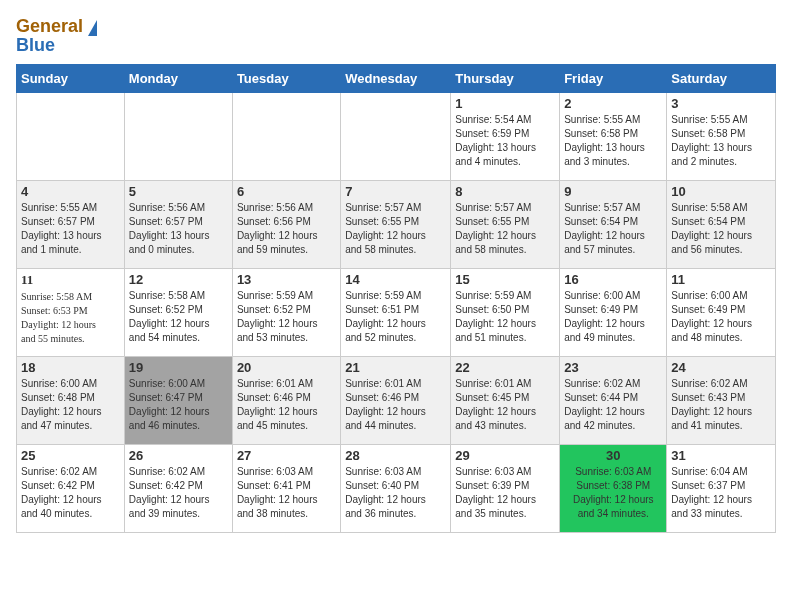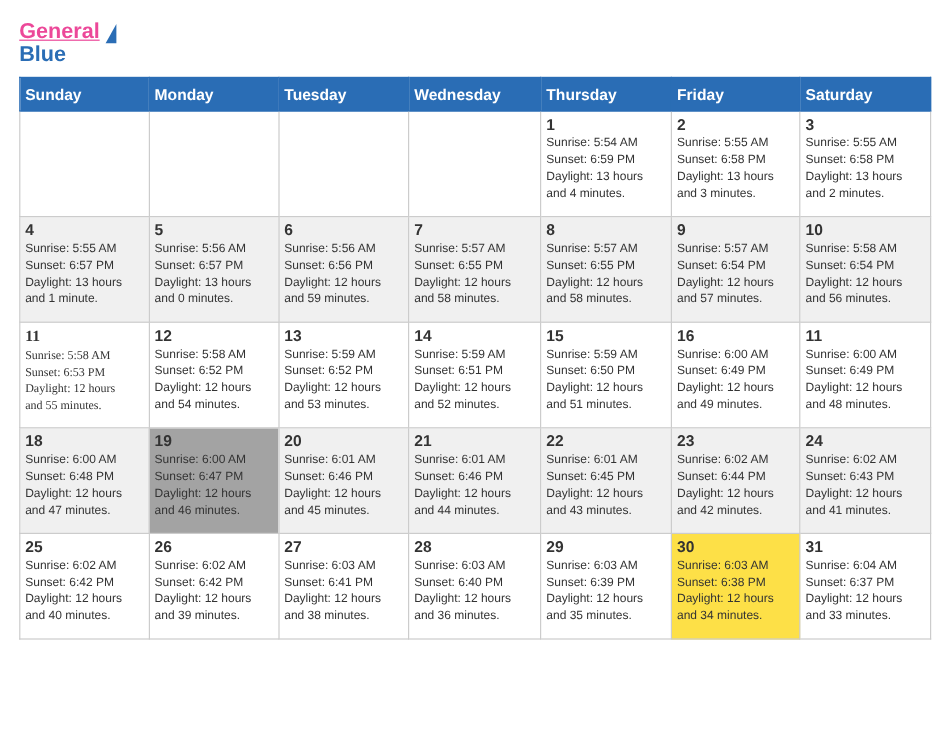--- a/index.html
+++ b/index.html
@@ -82,21 +82,21 @@
     tbody tr:nth-child(even) td {
       background: #f5f5f5;
     }
   </style>
 </head>
 <body>
 
 <div class="header">
   <div class="logo">
     <div class="logo-text">
-      <span style="font-size:18px;font-weight:bold;color:#ec4899;text-decoration:underline;">General</span>
+      <span style="font-size:18px;font-weight:bold;color:#a16207;">General</span>
       <span style="display:inline-block;width:0;height:0;border-left:9px solid transparent;border-right:0px solid transparent;border-bottom:16px solid #2a6db5;margin-left:3px;margin-bottom:-2px;"></span>
     </div>
     <span style="font-size:18px;font-weight:bold;color:#2a6db5;margin-top:-2px;">Blue</span>
   </div>
   <div class="title-area">
     <div class="calendar-title"></div>
     <div class="calendar-subtitle"></div>
   </div>
 </div>
 
@@ -322,21 +322,21 @@
 Daylight: 12 hours
 and 36 minutes.</div>
         </td>
         <td style="background: rgb(255, 255, 255);">
           <div class="day-number">29</div>
           <div class="day-info" style="white-space: pre-line;">Sunrise: 6:03 AM
 Sunset: 6:39 PM
 Daylight: 12 hours
 and 35 minutes.</div>
         </td>
-        <td style="background: #fde047;">
+        <td style="background: #22c55e; text-align: center;">
           <div class="day-number">30</div>
           <div class="day-info" style="white-space: pre-line;">Sunrise: 6:03 AM
 Sunset: 6:38 PM
 Daylight: 12 hours
 and 34 minutes.</div>
         </td>
         <td style="background: rgb(255, 255, 255);">
           <div class="day-number">31</div>
           <div class="day-info" style="white-space: pre-line;">Sunrise: 6:04 AM
 Sunset: 6:37 PM

